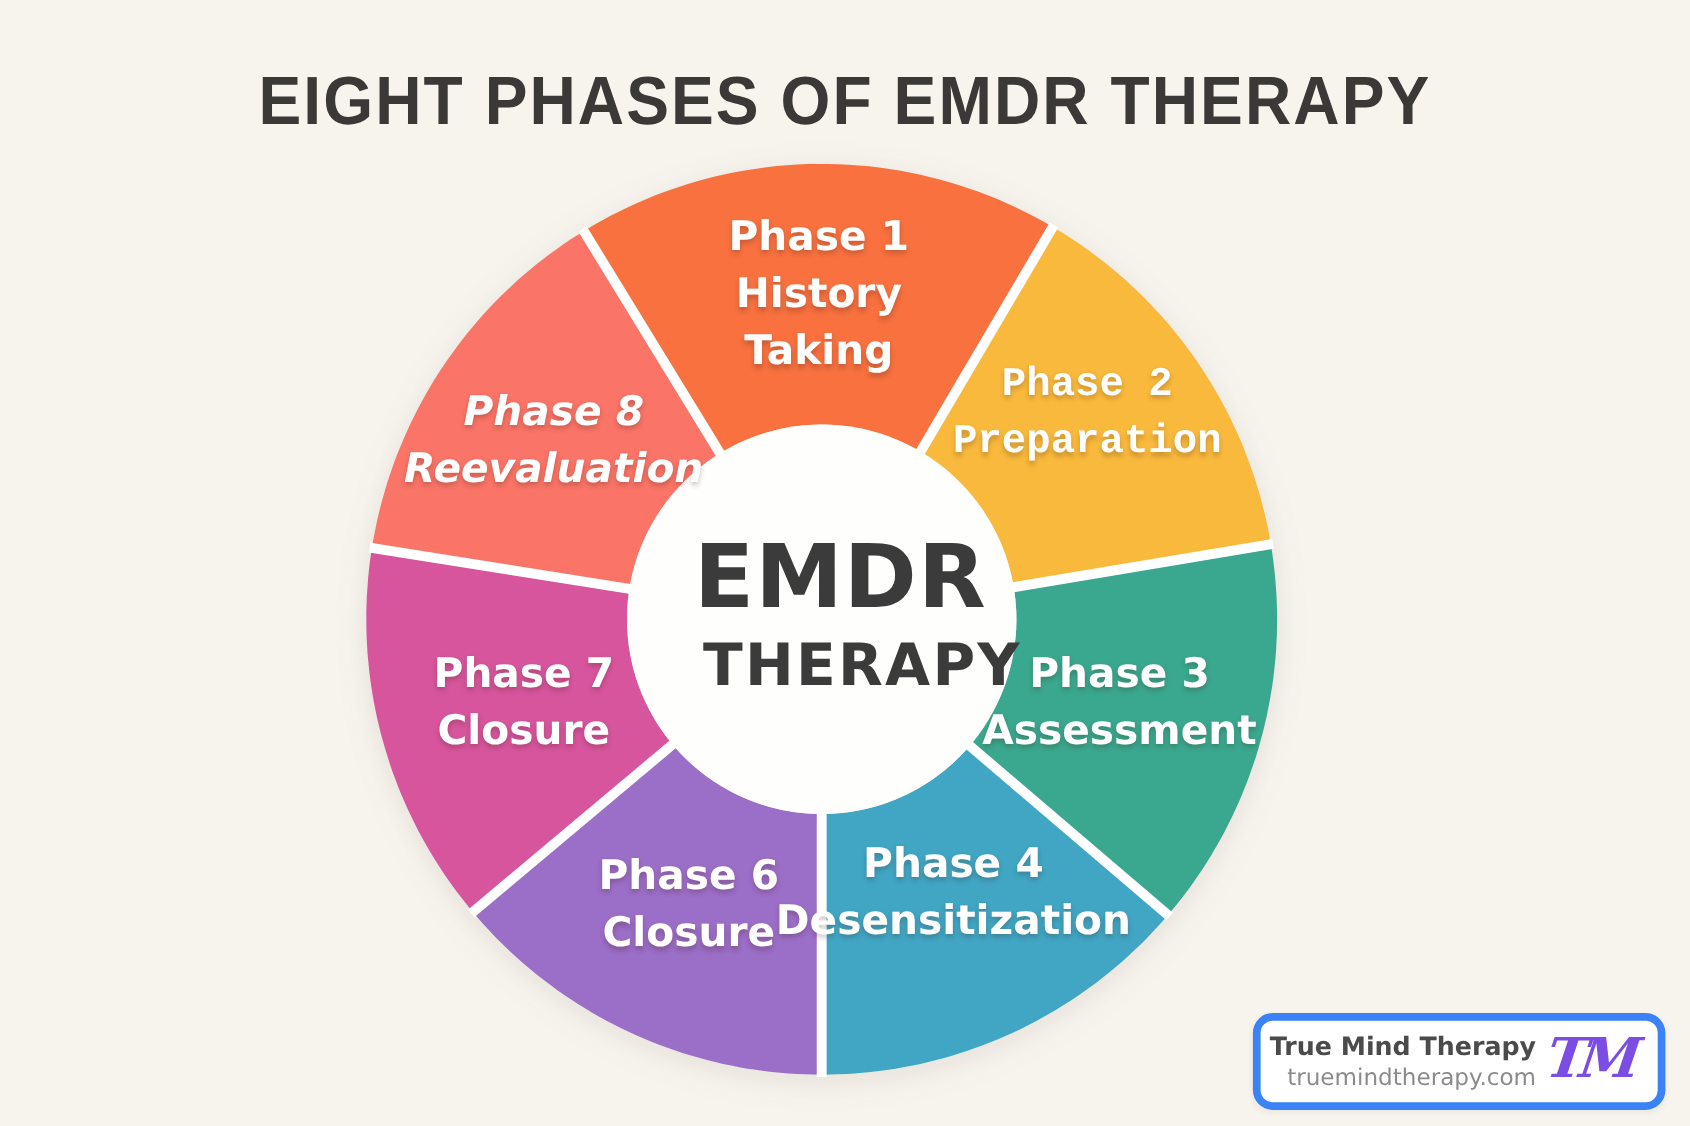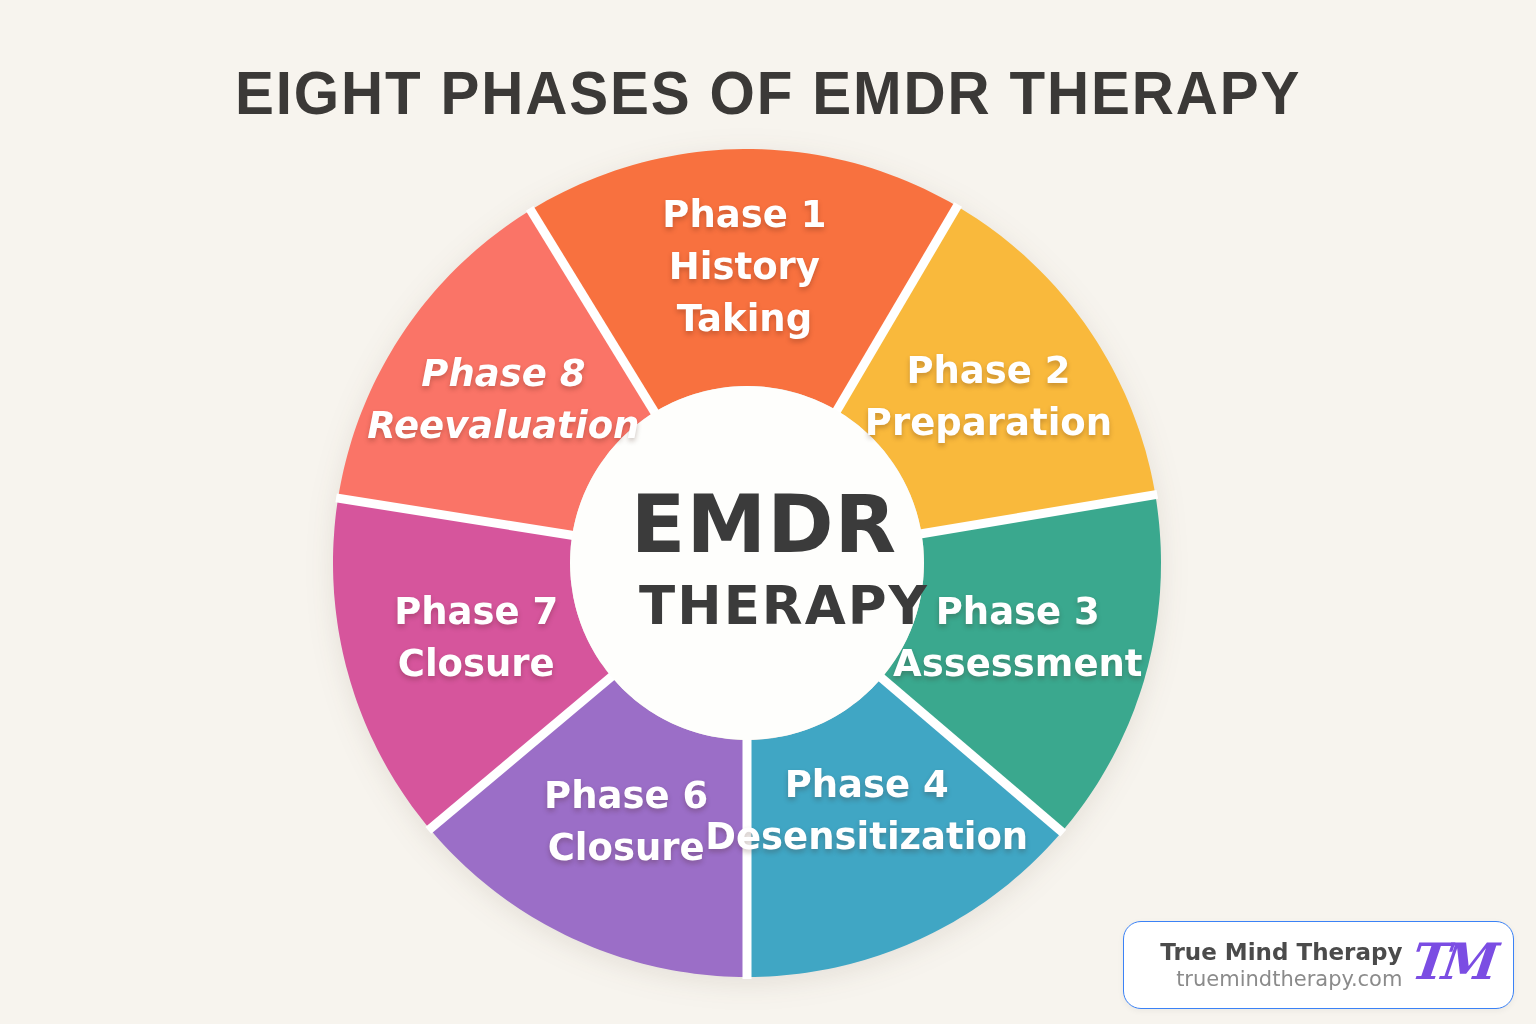--- a/index.html
+++ b/index.html
@@ -29,23 +29,23 @@
   .seg-label.wrap{white-space:normal;width:240px;}
   .center-label{
     position:absolute;left:764px;top:558px;transform:translate(-50%,-50%);
     text-align:center;z-index:3;
   }
   .center-line1{font-weight:bold;font-size:80px;line-height:1;letter-spacing:1px;}
   .center-line2{font-weight:bold;font-size:53px;line-height:1;letter-spacing:2px;margin-top:14px;margin-left:40px;}
   .badge{
     position:absolute;right:22px;bottom:15px;
     min-width:276px;height:88px;box-sizing:border-box;
-    background:#ffffff;border:1px solid #3b82f6;border-radius:18px;
+    background:#ffffff;border:7px solid #3b82f6;border-radius:18px;
     display:flex;align-items:center;justify-content:flex-end;
-    gap:8px;padding:0 12px 0 36px;z-index:4;
+    gap:8px;padding:0 12px 0 8px;z-index:4;
     box-shadow:0 2px 6px rgba(0,0,0,0.05);
   }
   .badge-text{text-align:right;line-height:1.25;}
   .badge-brand{font-weight:bold;font-size:23px;}
   .badge-site{font-size:21px;}
   .badge-mono{
     font-family:"DejaVu Serif", serif;font-style:italic;font-weight:bold;
     font-size:50px;letter-spacing:-7px;transform:skewX(-8deg);
     padding:0 10px 6px 2px;line-height:1;
   }
@@ -72,21 +72,21 @@
     <line x1="616.0064002266548" y1="672.9166812563983" x2="428.32551166250516" y2="830.3996456296004" stroke="#FFFFFF" stroke-width="9"></line>
     <line x1="578.1052937582315" y1="536.2497064781205" x2="336.1216503124227" y2="497.923262543264" stroke="#FFFFFF" stroke-width="9"></line>
     <line x1="657.6527454335728" y1="417.19853189545023" x2="529.6405970781652" y2="208.3016916286976" stroke="#FFFFFF" stroke-width="9"></line>
     <circle cx="747" cy="563" r="177" fill="#FEFEFC"></circle>
   </svg>
 
 <div class="seg-label wrap" style="left: 744.417px; top: 267.011px;">
   <div>Phase 1</div>
   <div>History Taking</div>
 </div>
-<div class="seg-label" style="left: 988.469px; top: 397px;">
+<div class="seg-label" style="left: 988.469px; top: 377px; font-family: Liberation Mono, monospace;">
   <div>Phase 2</div>
   <div>Preparation</div>
 </div>
 <div class="seg-label" style="left: 1017.78px; top: 638.094px;">
   <div>Phase 3</div>
   <div>Assessment</div>
 </div>
 <div class="seg-label" style="left: 866.737px; top: 811px;">
   <div>Phase 4</div>
   <div>Desensitization</div>

